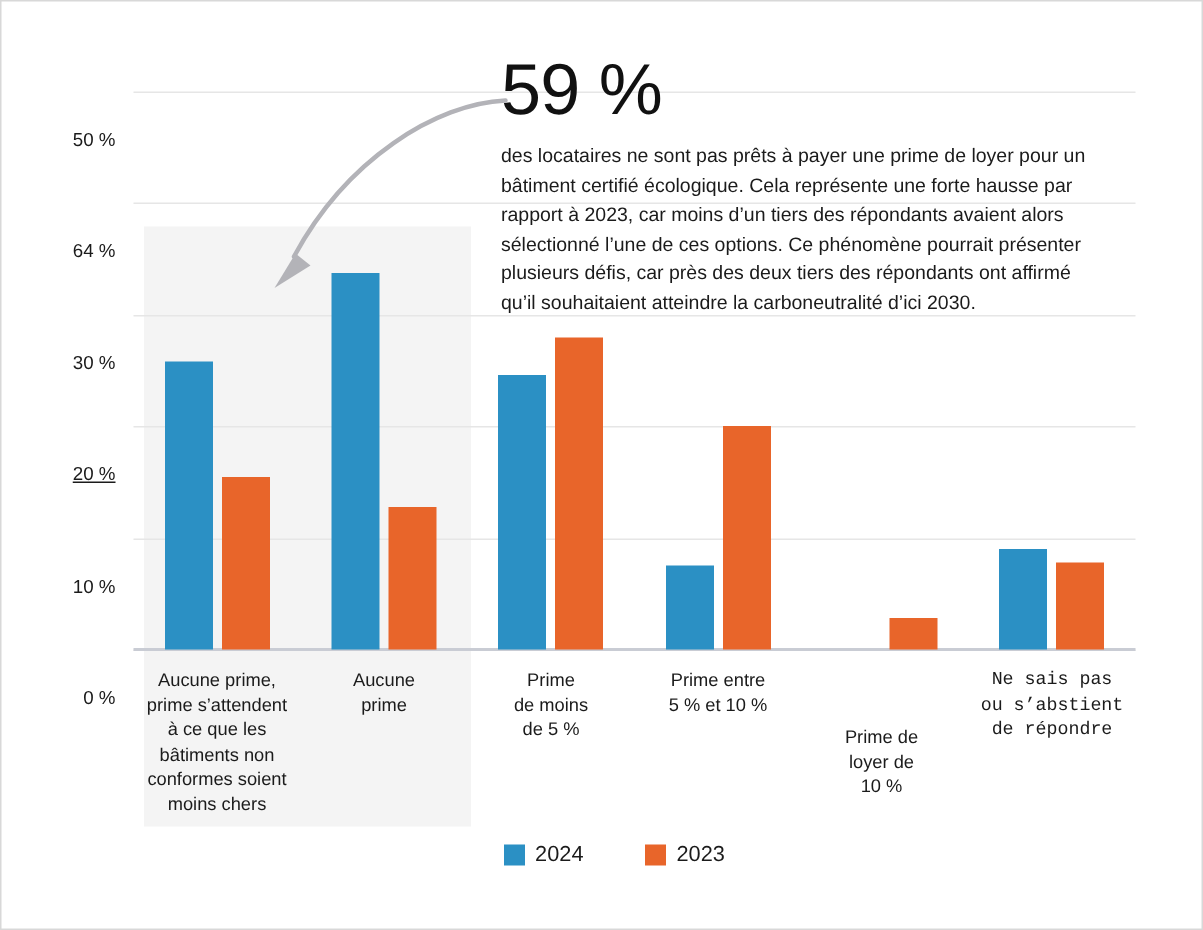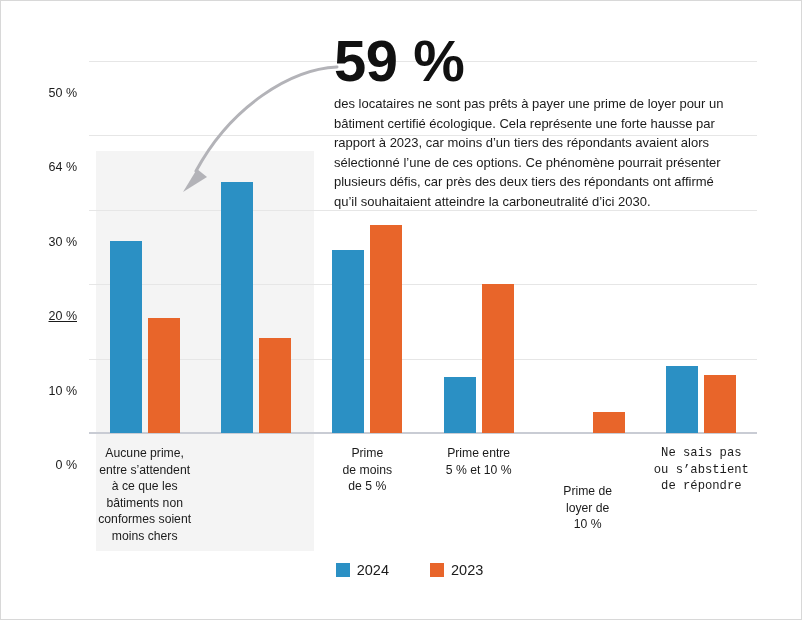--- a/index.html
+++ b/index.html
@@ -102,22 +102,22 @@
     font-size: 14.5px; color: #1b1b1b;
   }
 
   
   .annotation {
     position: absolute;
     left: 333px; top: 34px;
     width: 392px;
   }
   .big-stat {
-    font-size: 58px;
-    font-weight: 700;
+    font-size: 48px;
+    font-weight: 400;
     letter-spacing: -0.5px;
     color: #111111;
     line-height: 52px;
     margin: 0 0 7px 0;
   }
   .annotation-body {
     font-size: 13px;
     line-height: 19.6px;
     color: #1b1b1b;
     margin: 0;
@@ -168,26 +168,30 @@
       <div class="bar b2023" title="2023: 12.8 %" style="left: 170px; width: 32px; height: 95.232px; background: rgb(232, 101, 42);"></div>
       <div class="bar b2023" title="2023: 28 %" style="left: 281.333px; width: 32px; height: 208.32px; background: rgb(232, 101, 42);"></div>
       <div class="bar b2023" title="2023: 20 %" style="left: 392.667px; width: 32px; height: 148.8px; background: rgb(232, 101, 42);"></div>
       <div class="bar b2023" title="2023: 2.8 %" style="left: 504px; width: 32px; height: 20.832px; background: rgb(232, 101, 42);"></div>
       <div class="bar b2023" title="2023: 7.8 %" style="left: 615.333px; width: 32px; height: 58.032px; background: rgb(232, 101, 42);"></div>
     </div>
 
   <div class="xlabels" id="xlabels">
       <div class="xlabel" style="left: 0px; width: 111.333px; text-align: center;">
         <div>Aucune prime,</div>
-        <div>entre s’attendent</div>
+        <div>prime s’attendent</div>
         <div>à ce que les</div>
         <div>bâtiments non</div>
         <div>conformes soient</div>
         <div>moins chers</div>
       </div>
+      <div class="xlabel" style="left: 111.333px; width: 111.333px;">
+        <div>Aucune</div>
+        <div>prime</div>
+      </div>
       <div class="xlabel" style="left: 222.667px; width: 111.333px;">
         <div>Prime</div>
         <div>de moins</div>
         <div>de 5 %</div>
       </div>
       <div class="xlabel" style="left: 334px; width: 111.333px;">
         <div>Prime entre</div>
         <div>5 % et 10 %</div>
       </div>
       <div class="xlabel" style="left: 443px; width: 111.333px; margin-top: 38px;">

